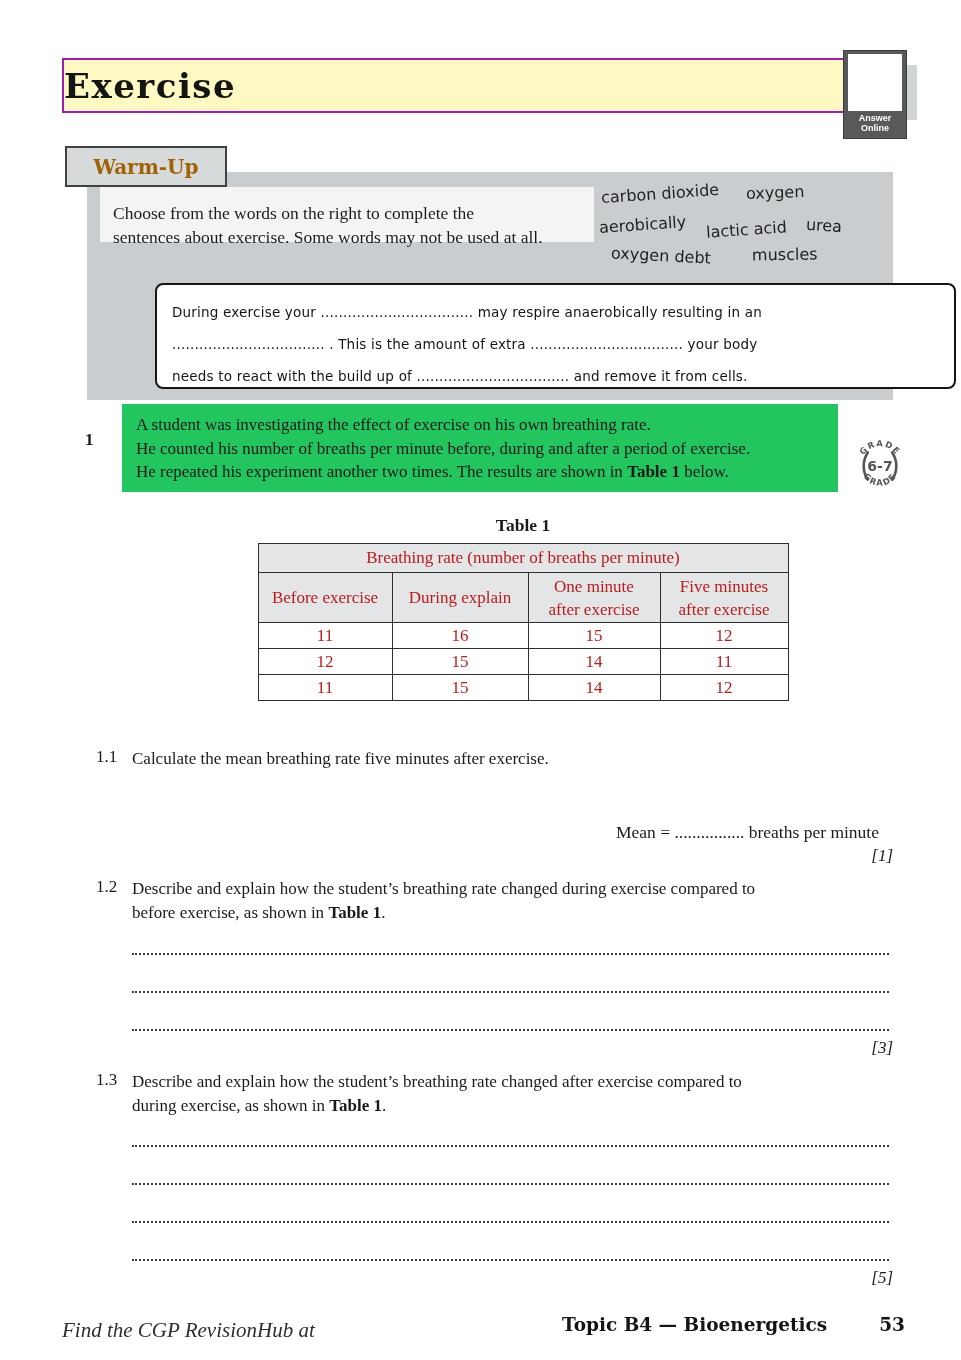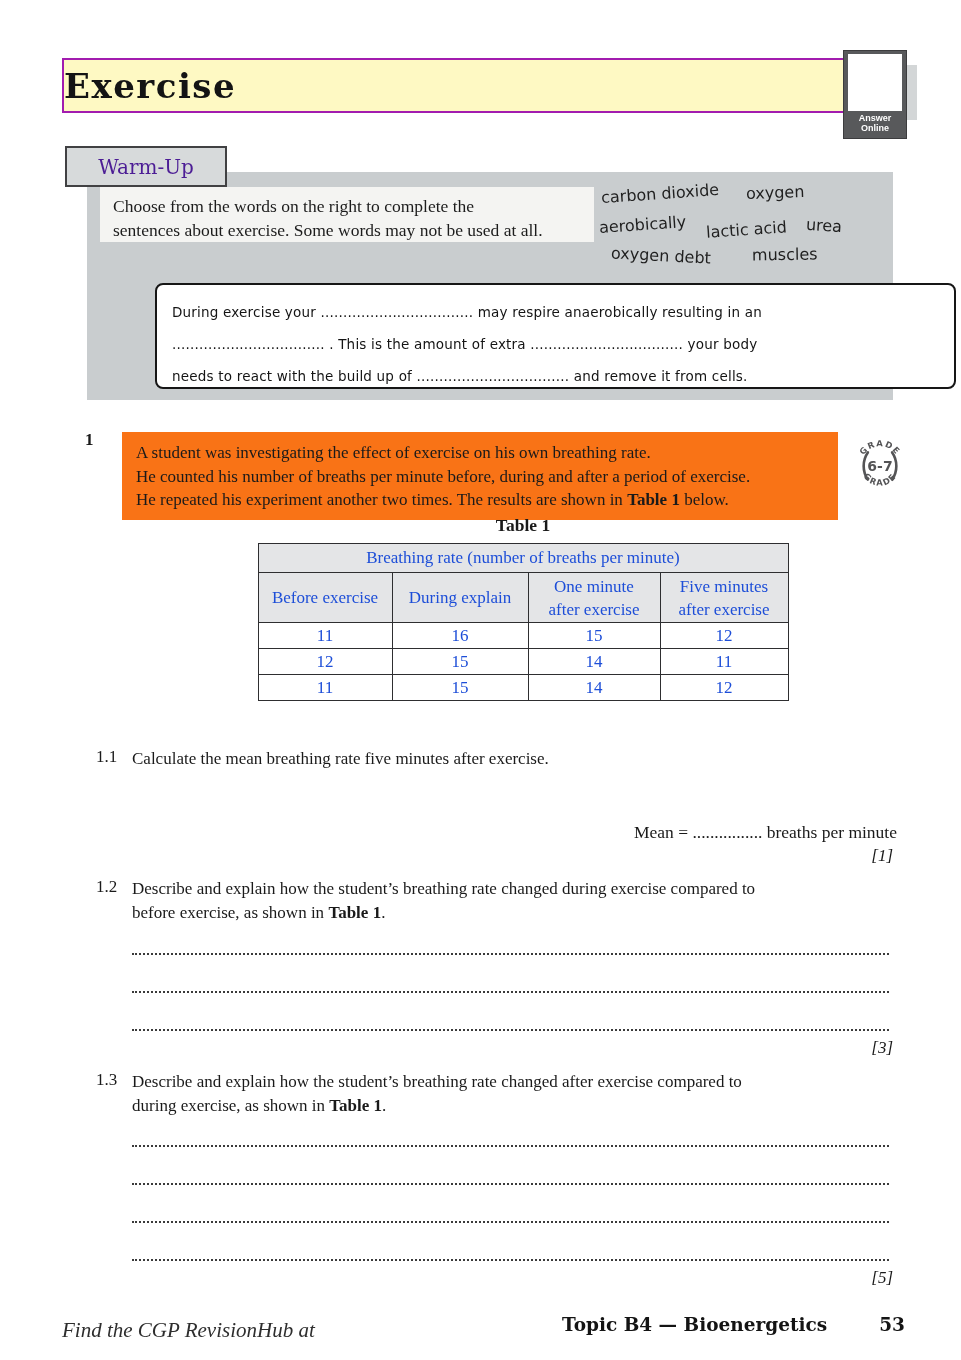--- a/index.html
+++ b/index.html
@@ -26,54 +26,54 @@
   .answer-online .lbl {
     color:#ffffff; font-family:"Liberation Sans", sans-serif; font-weight:bold;
     font-size:9px; line-height:10px; margin-top:2px;
   }
   
   .warm-panel { position:absolute; left:87px; top:172px; width:806px; height:228px; background:#c9cdcf; z-index:1; }
   .warm-tab {
     position:absolute; left:65px; top:146px; width:158px; height:37px;
     background:#d7dadb; border:2px solid #414143; z-index:3;
     display:flex; align-items:center; justify-content:center;
-    font-family:"DejaVu Serif", serif; font-weight:normal; font-size:20px; color:#4c1d95;
+    font-family:"DejaVu Serif", serif; font-weight:bold; font-size:20px; color:#a16207;
   }
   .warm-instruction {
     position:absolute; left:100px; top:187px; width:494px; height:55px;
-    background:#f4f4f2; z-index:2; padding:7px 0 0 13px; box-sizing:border-box;
+    background:#f4f4f2; z-index:2; padding:14px 0 0 13px; box-sizing:border-box;
     font-size:17.5px; line-height:24px; color:#1c1c1c;
   }
   .word { position:absolute; z-index:2; font-family:"DejaVu Sans", sans-serif; font-size:16px; color:#1f1f1f; white-space:nowrap; }
   .fill-box {
     position:absolute; left:155px; top:283px; width:801px; height:106px; box-sizing:border-box;
     background:#ffffff; border:2.5px solid #161616; border-radius:8px; z-index:2;
     padding:11px 0 0 15px;
   }
   .fill-line { font-family:"DejaVu Sans", sans-serif; font-size:13.5px; color:#141414; line-height:32px; white-space:nowrap; letter-spacing:0.2px; }
   
   .qnum { position:absolute; left:85px; font-weight:bold; font-size:17px; }
   .q-intro {
-    position:absolute; left:122px; top:432px; width:716px; height:88px; box-sizing:border-box;
-    background:#f97316; padding:9px 0 0 14px; font-size:17px; line-height:23.5px;
+    position:absolute; left:122px; top:404px; width:716px; height:88px; box-sizing:border-box;
+    background:#22c55e; padding:9px 0 0 14px; font-size:17px; line-height:23.5px;
   }
   .grade-badge { position:absolute; left:852px; top:437px; width:56px; height:56px; }
   
   .tbl-title { position:absolute; left:258px; top:515px; width:530px; text-align:center; font-weight:bold; font-size:17.5px; }
-  table.t1 { position:absolute; left:160px; top:543px; border-collapse:collapse; font-size:17px; color:#1d4ed8; }
+  table.t1 { position:absolute; left:160px; top:543px; border-collapse:collapse; font-size:17px; color:#b91c1c; }
   .t1 td, .t1 th { border:1.6px solid #2e2e30; text-align:center; vertical-align:middle; font-weight:normal; padding:0; }
   .t1 .hdr { background:#e4e5e7; }
   .t1 .nob { border:none; background:none; }
   .t1 .r-span { height:29px; }
   .t1 .r-head { height:50px; line-height:23px; }
   .t1 .r-data { height:26px; }
   
   .subq-num { position:absolute; left:96px; font-size:17px; }
   .subq-text { position:absolute; left:132px; font-size:17px; line-height:24px; width:720px; }
-  .answer-inline { position:absolute; right:64px; font-size:17.5px; text-align:right; }
+  .answer-inline { position:absolute; right:82px; font-size:17.5px; text-align:right; }
   .marks { position:absolute; right:68px; font-style:italic; font-size:17px; }
   .dotline { position:absolute; left:132px; width:757px; height:0; border-top:2.2px dotted #3a3a3a; }
   b.inline { font-weight:bold; }
   
   .footer-left { position:absolute; left:62px; top:1318px; font-style:italic; font-size:21px; color:#2e2e2e; }
   .footer-right { position:absolute; right:56px; top:1314px; display:flex; gap:52px; align-items:baseline; }
   .footer-topic { font-family:"DejaVu Serif", serif; font-weight:bold; font-size:18.5px; color:#141414; }
   .footer-page { font-family:"DejaVu Serif", serif; font-weight:bold; font-size:18.5px; color:#141414; }
 </style>
 </head>

